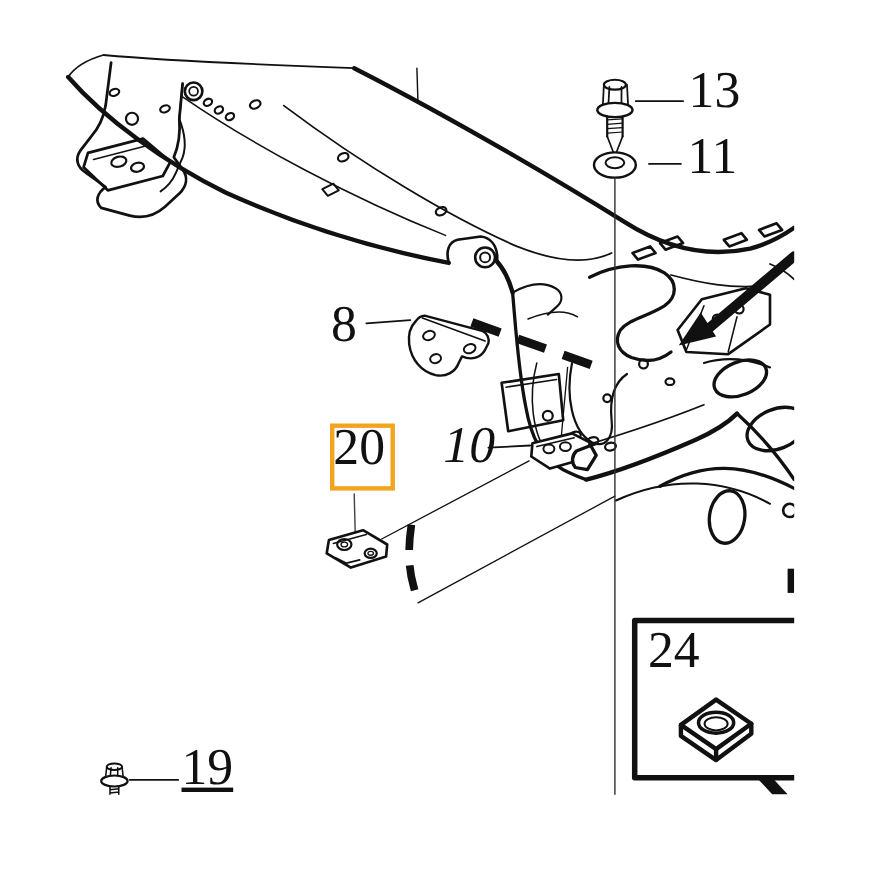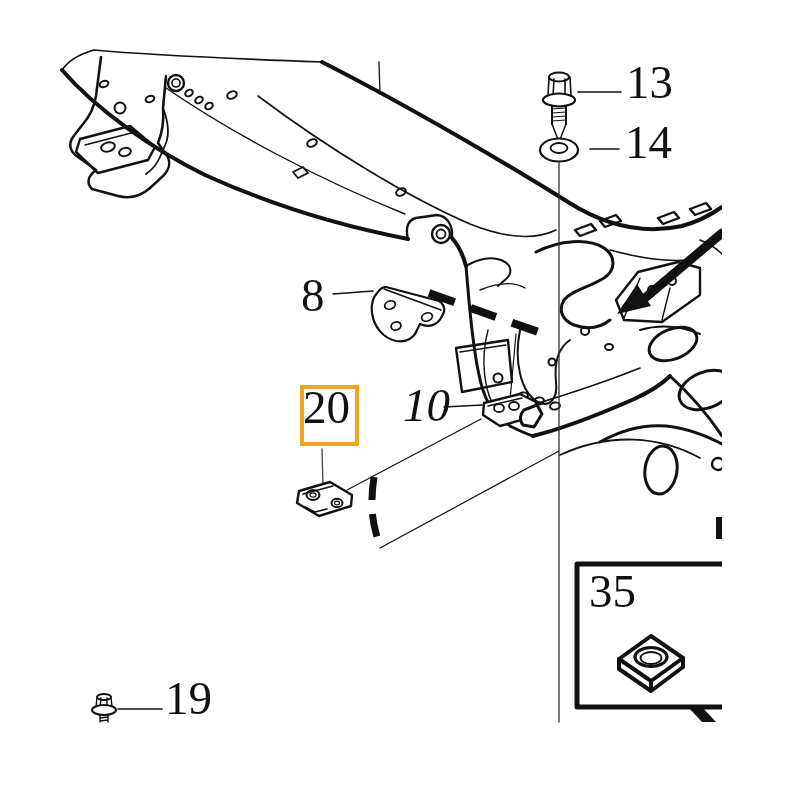--- a/index.html
+++ b/index.html
@@ -8,21 +8,21 @@
   .drawing{position:absolute;left:0;top:0;}
   .callout{position:absolute;font-size:47px;line-height:1;color:#111;
            font-family:"Liberation Serif", serif;cursor:default;white-space:nowrap;}
   .hlbox{position:absolute;left:300px;top:385px;width:51px;height:53px;
          border:4px solid #F2A41E;background:transparent;}
   .c13{left:626px;top:59px;}
   .c14{left:625px;top:119px;}
   .c8{left:301px;top:272px;}
   .c10{left:403px;top:382px;font-style:italic;}
   .c18{left:303px;top:384px;}
-  .c19{left:165px;top:675px;}
+  .c19{left:165px;top:675px;text-decoration:underline;}
   .c24{left:589px;top:568px;}
 </style>
 </head>
 <body>
 
 <div class="canvas">
 
   <svg class="drawing" width="800" height="800" viewBox="0 0 800 800">
     <defs>
       <clipPath id="clipR">
@@ -184,20 +184,20 @@
         <polygon points="688,707 702,707 716,722 702,722" fill="#111" stroke="none"></polygon>
       </g>
 
       <rect x="716" y="517" width="6" height="22" fill="#111" stroke="none"></rect>
     </g>
   </svg>
 
   <div class="hlbox" style="border-color: rgb(242, 164, 30);"></div>
 
   <div class="callout c13">13</div>
-  <div class="callout c14">14</div>
+  <div class="callout c14">11</div>
   <div class="callout c8">8</div>
   <div class="callout c10">10</div>
   <div class="callout c18">20</div>
   <div class="callout c19">19</div>
-  <div class="callout c24">35</div>
+  <div class="callout c24">24</div>
 
 </div>
 
 </body></html>

